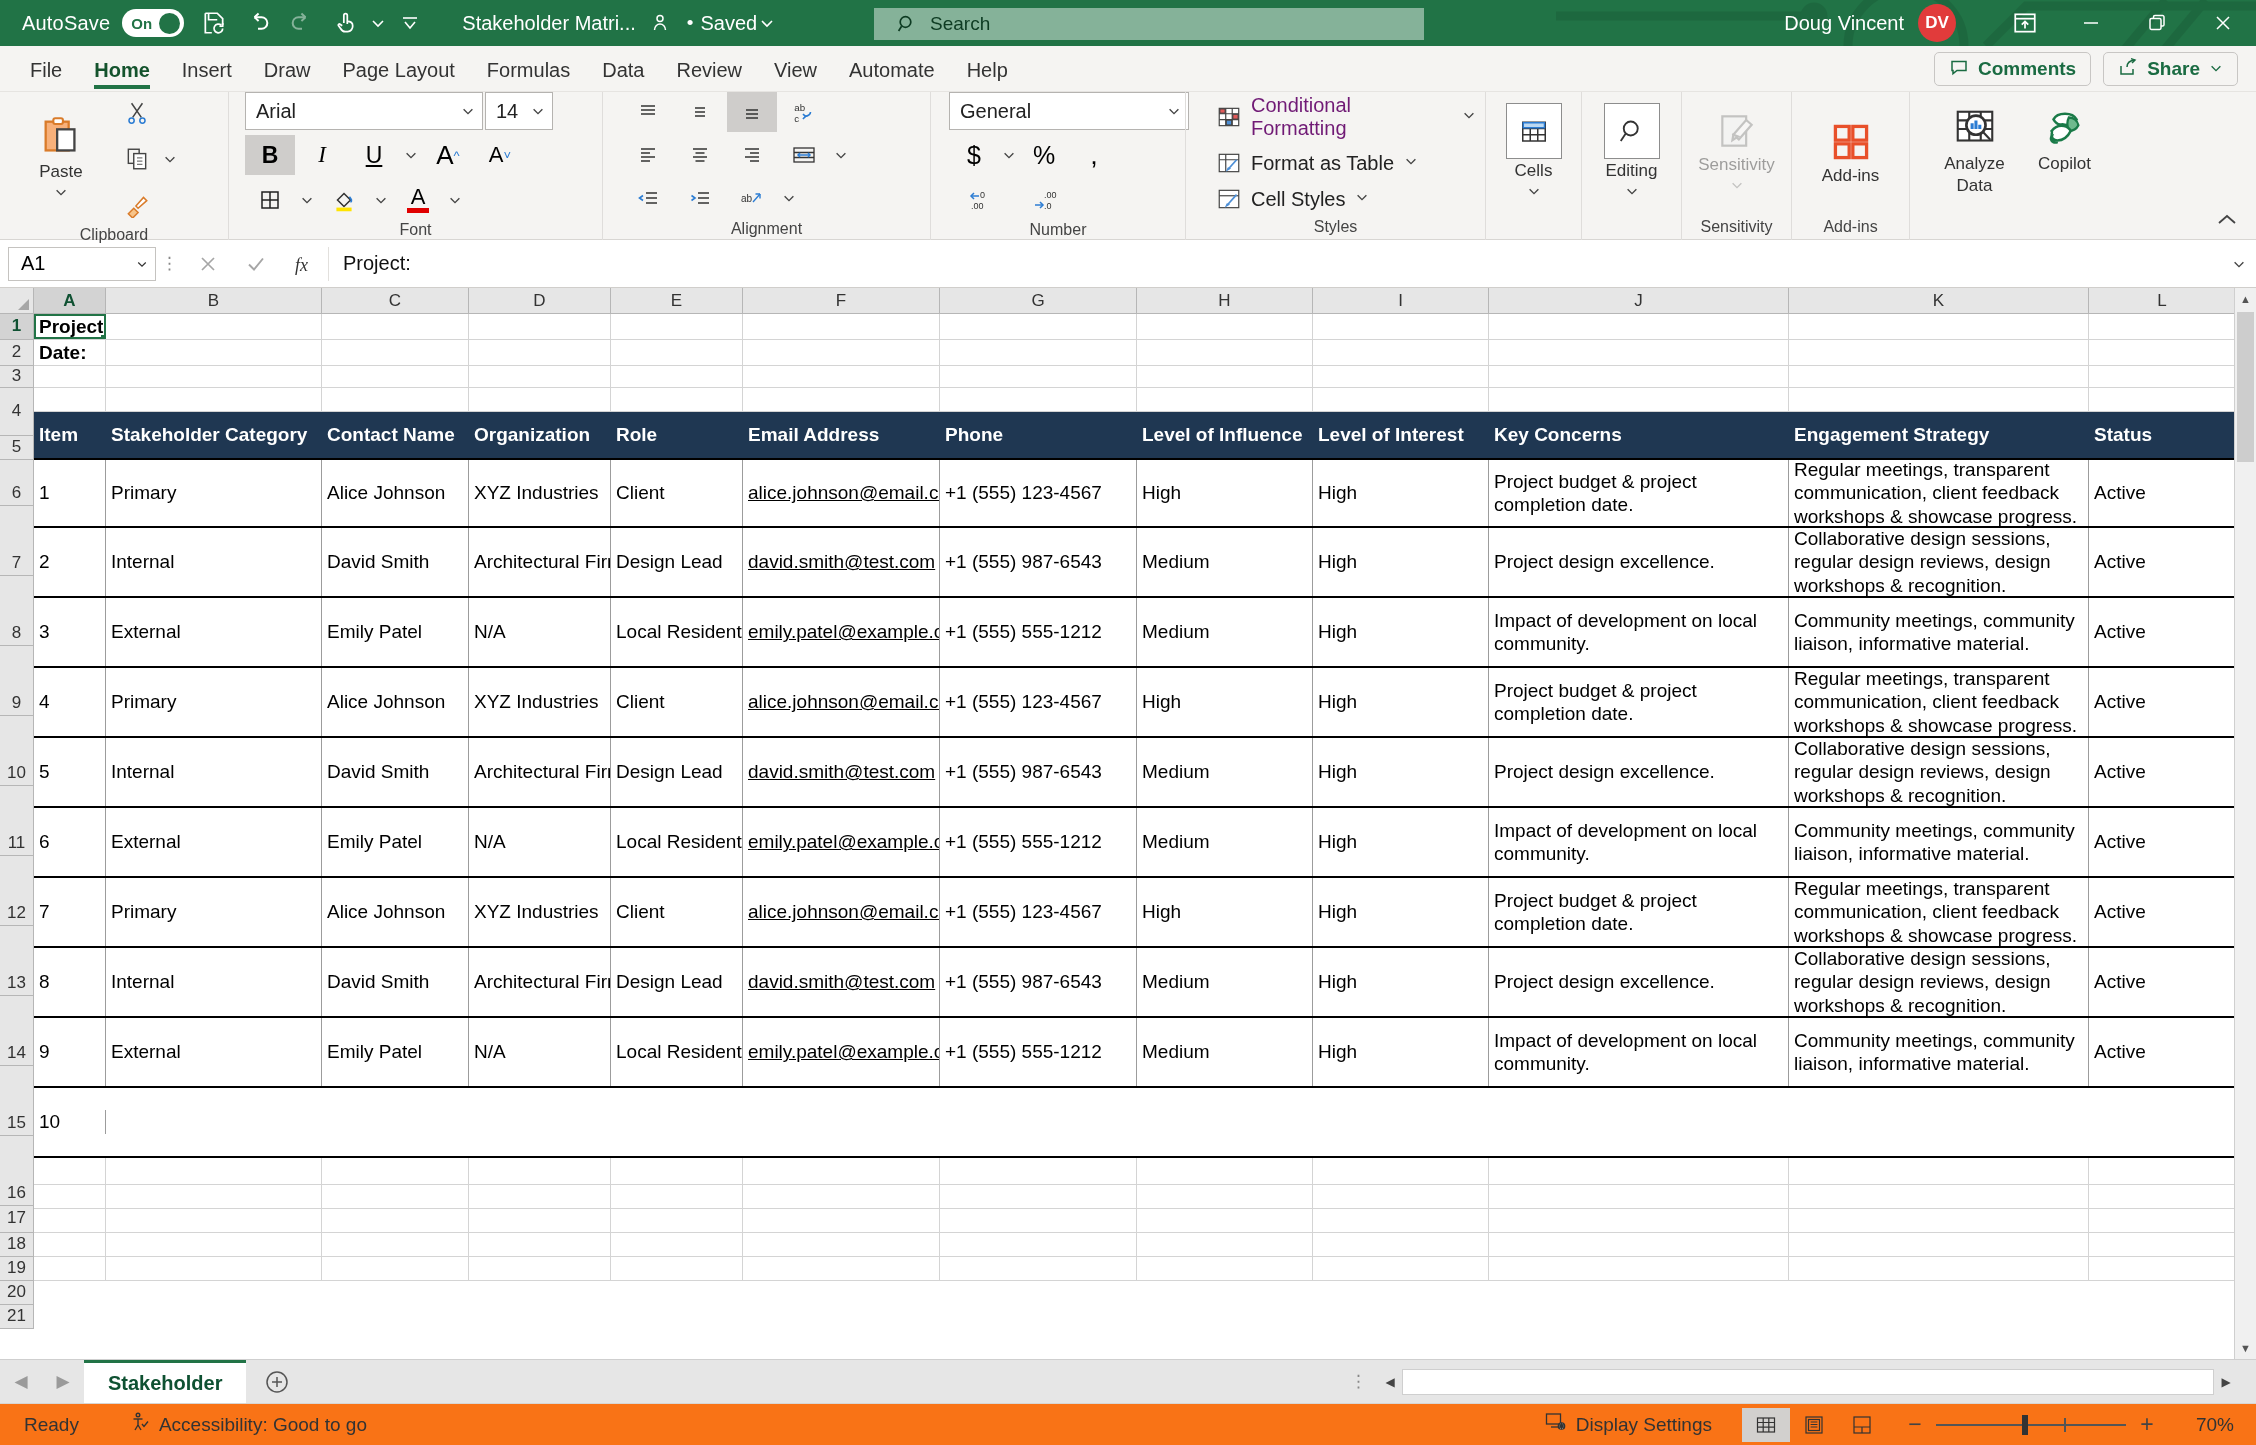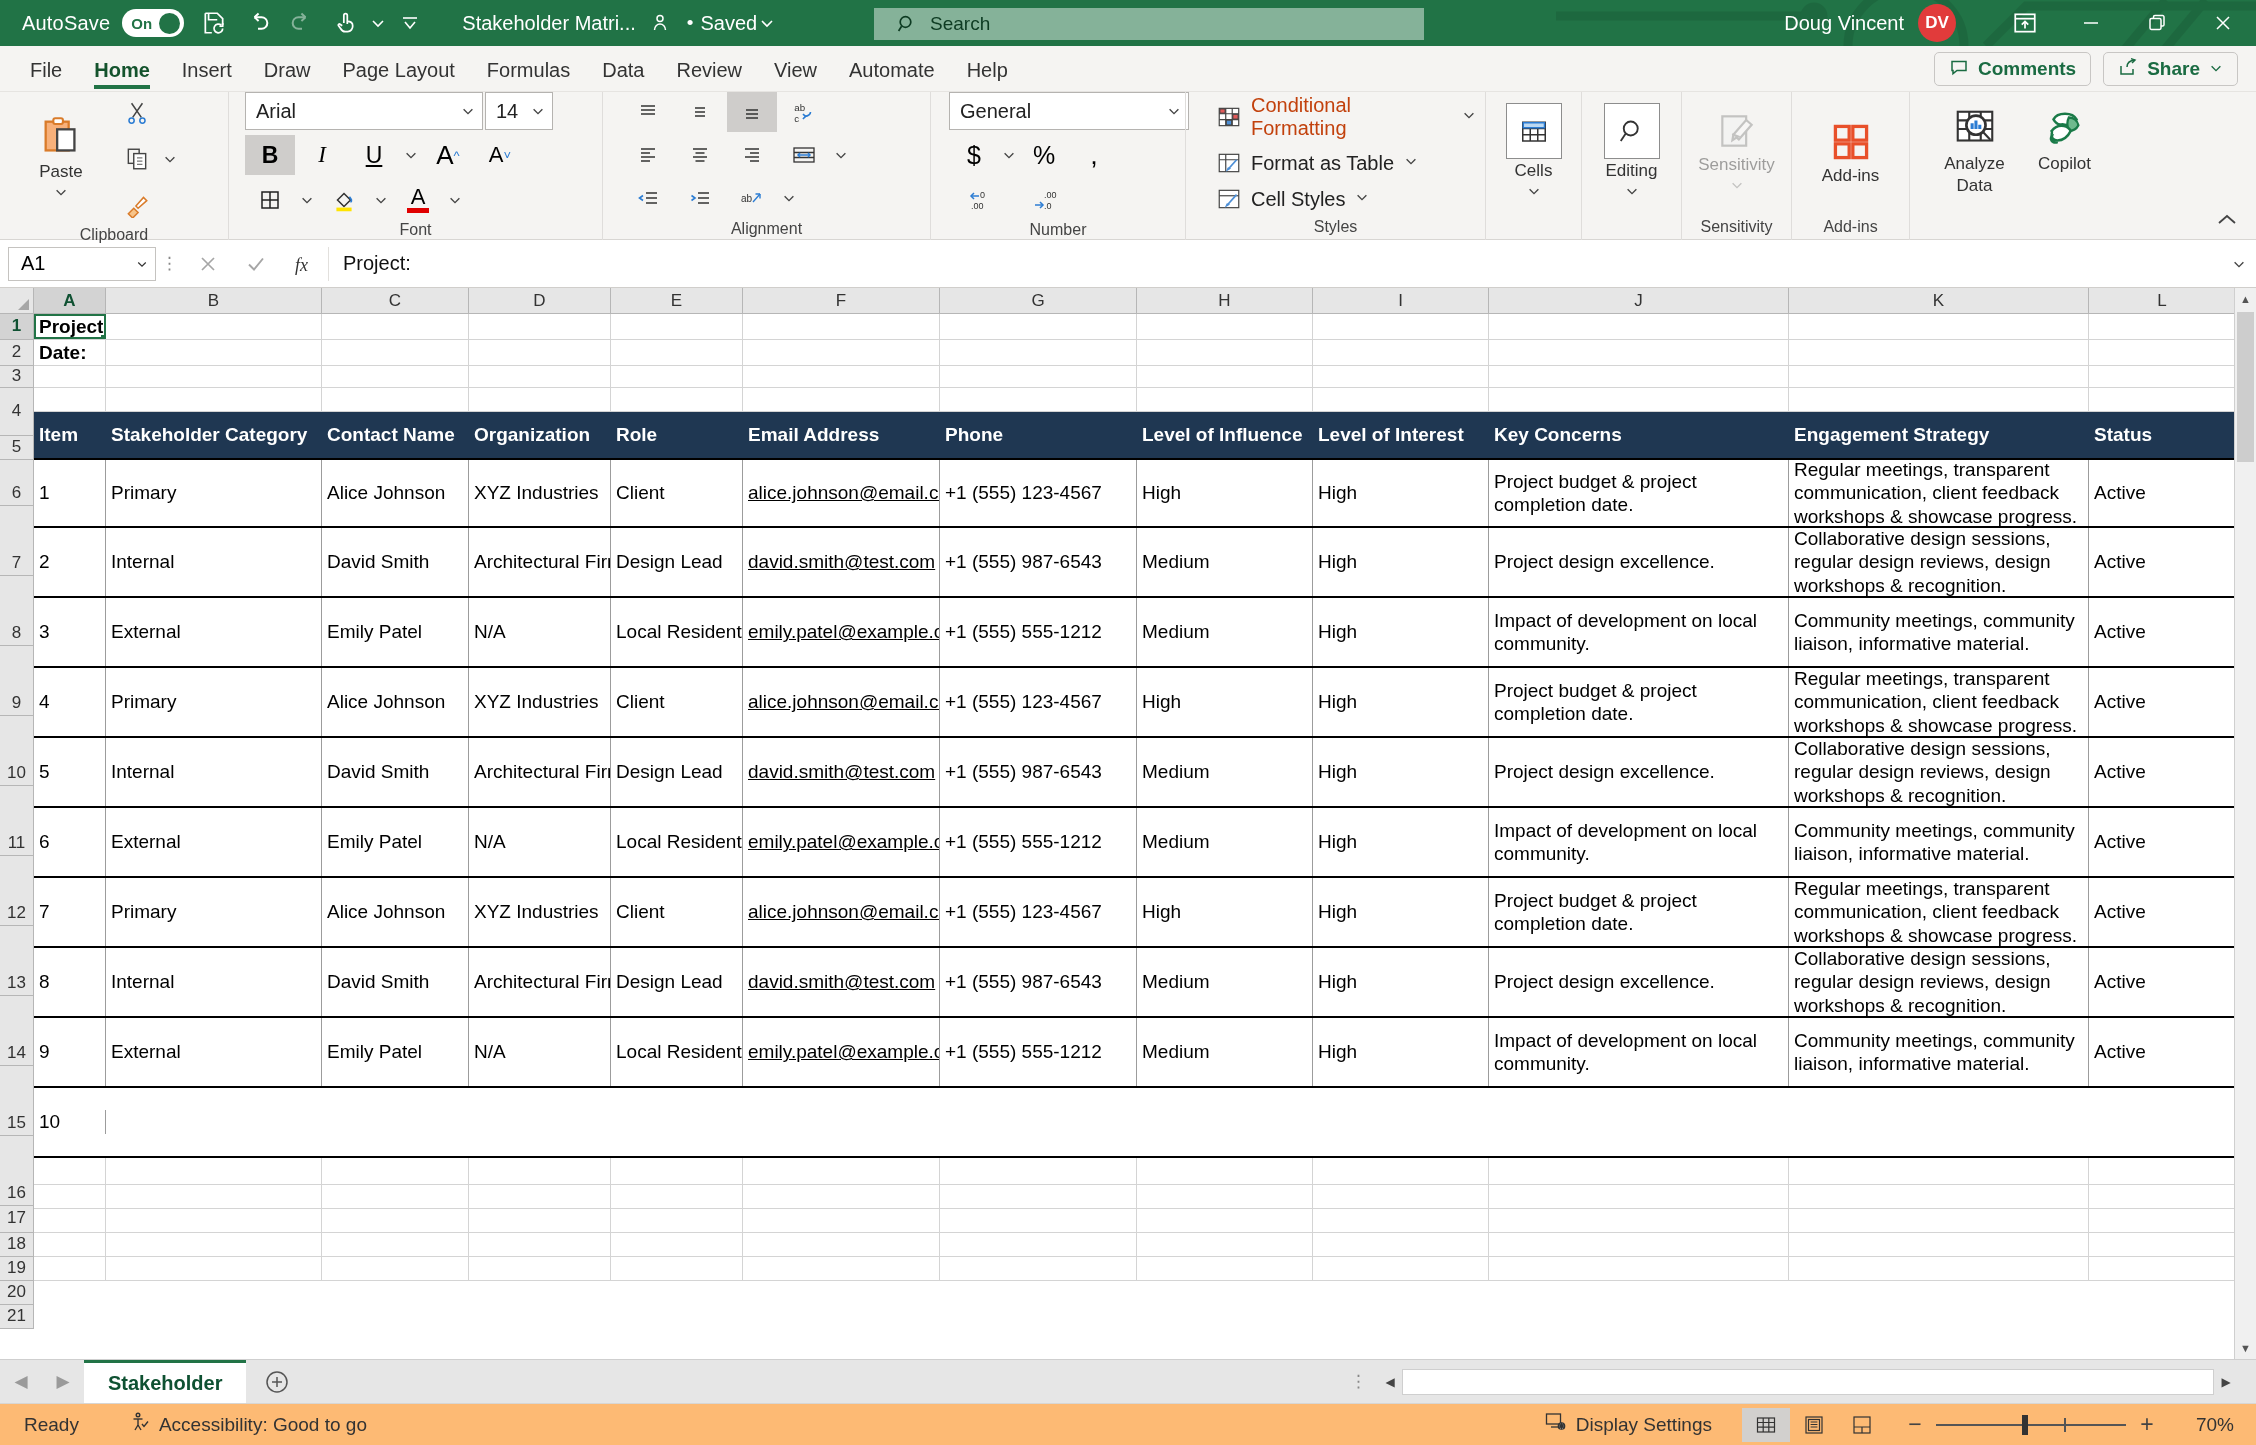--- a/index.html
+++ b/index.html
@@ -165,21 +165,21 @@
   }
   .addsheet { width: 62px; display: flex; align-items: center; justify-content: center; }
   .tabs-filler { flex: 1; display:flex; align-items:center; justify-content:flex-end; }
   .hdots { color:#888; font-size: 17px; letter-spacing:1px; margin-right: 10px;}
   .hscroll { width: 860px; height: 26px; margin: auto 18px auto 0; display: flex; align-items: center; }
   .hs-arrow { width: 24px; height: 26px; background: #e6e6e6; display: flex; align-items:center; justify-content:center; font-size: 12px; color:#444;}
   .hs-track { flex: 1; height: 26px; background: #fff; border: 1px solid #cfcfcf; }
 
   
   .statusbar {
-    height: 42px; background: #fdba74; display: flex; align-items: center;
+    height: 42px; background: #f97316; display: flex; align-items: center;
     flex: 0 0 42px; border-top: 1px solid #d8d6d3; font-size: 19px; color: #333;
   }
   .sb-ready { margin-left: 24px; }
   .sb-acc { margin-left: 50px; display: flex; align-items: center; gap: 8px; }
   .sb-right { margin-left: auto; display: flex; align-items: center; }
   .sb-display { display: flex; align-items: center; gap: 8px; margin-right: 30px; }
   .viewbtn { width: 48px; height: 34px; display: flex; align-items: center; justify-content: center; }
   .viewbtn.on { background: #d2d0ce; }
   .zoomctl { display: flex; align-items: center; margin-left: 14px; }
   .zbtn { width: 30px; text-align: center; font-size: 23px; color: #444; }
@@ -616,21 +616,21 @@
     <div class="rgroup" style="width:300px">
       <div class="rgroup-body" style="flex-direction:column;justify-content:center;align-items:flex-start;gap:10px;padding-left:30px;">
         <div style="display:flex;align-items:center;gap:9px;">
           <svg width="26" height="26" viewBox="0 0 24 24" fill="none" stroke="#444" stroke-width="1.1">
             <rect x="3" y="4" width="18" height="16" fill="#fff"></rect>
               <path d="M3 9h18M3 14.5h18M9 4v16M15 4v16"></path>
             <rect x="3.5" y="4.5" width="5" height="4" fill="#e25b5b"></rect>
               <rect x="15.5" y="9.5" width="5" height="4.5" fill="#e25b5b"></rect>
             <rect x="9.5" y="14.9" width="5" height="4.5" fill="#4d8fd6"></rect>
           </svg>
-          <span style="font-size:20px;color:#c2410c;">Conditional Formatting</span>
+          <span style="font-size:20px;color:#701a75;">Conditional Formatting</span>
           <span>
             <svg width="16" height="14" viewBox="0 0 16 16" fill="none" stroke="#444" stroke-width="1.6">
                 <path d="M3 6l5 5 5-5"></path>
               </svg>
           </span>
         </div>
         <div style="display:flex;align-items:center;gap:9px;">
           <svg width="26" height="26" viewBox="0 0 24 24" fill="none" stroke="#444" stroke-width="1.1">
             <rect x="3" y="4" width="18" height="16" fill="#fff"></rect>
               <path d="M3 9h18M9 4v16"></path>

